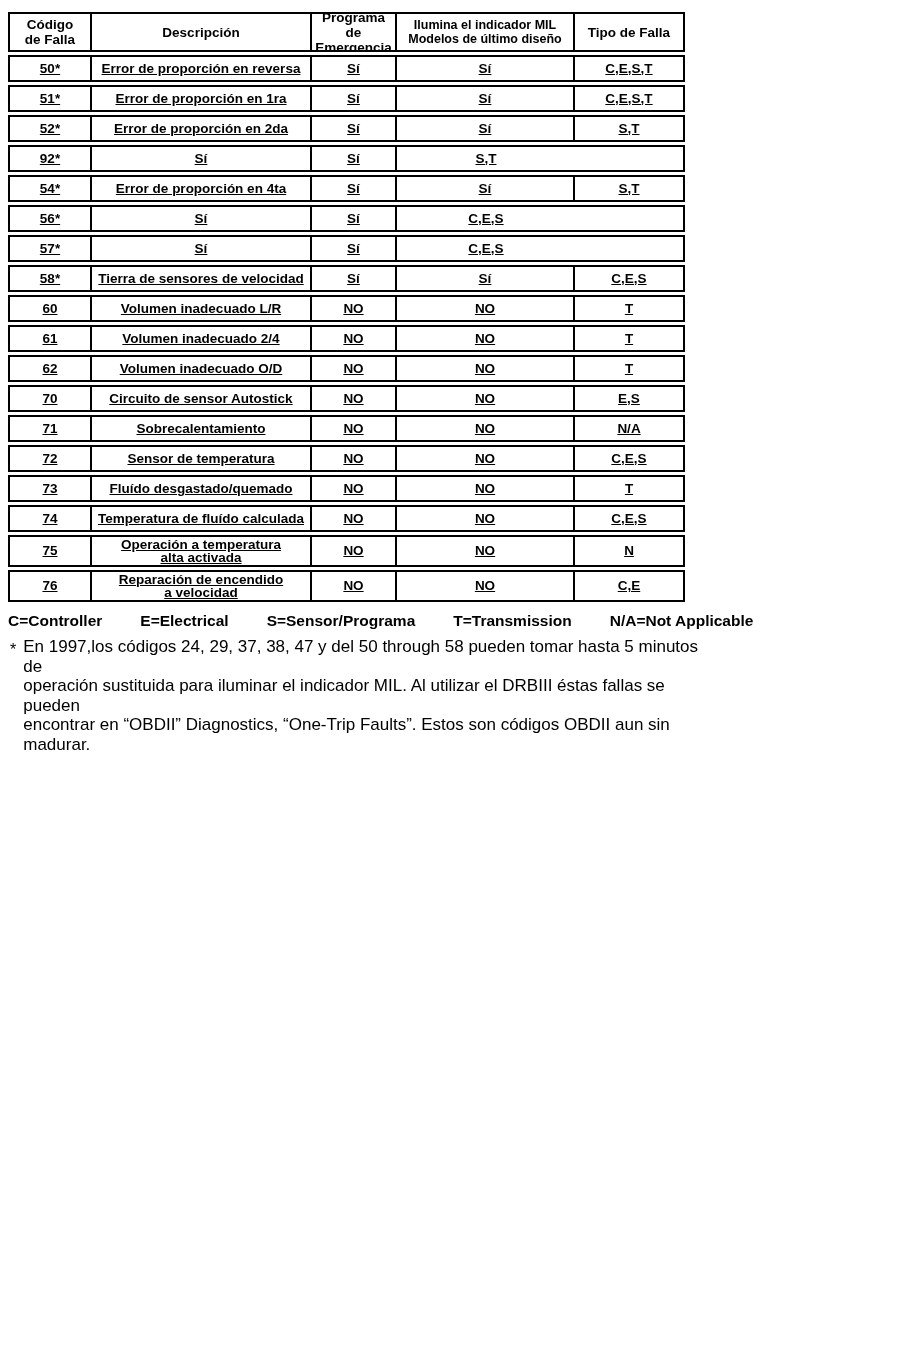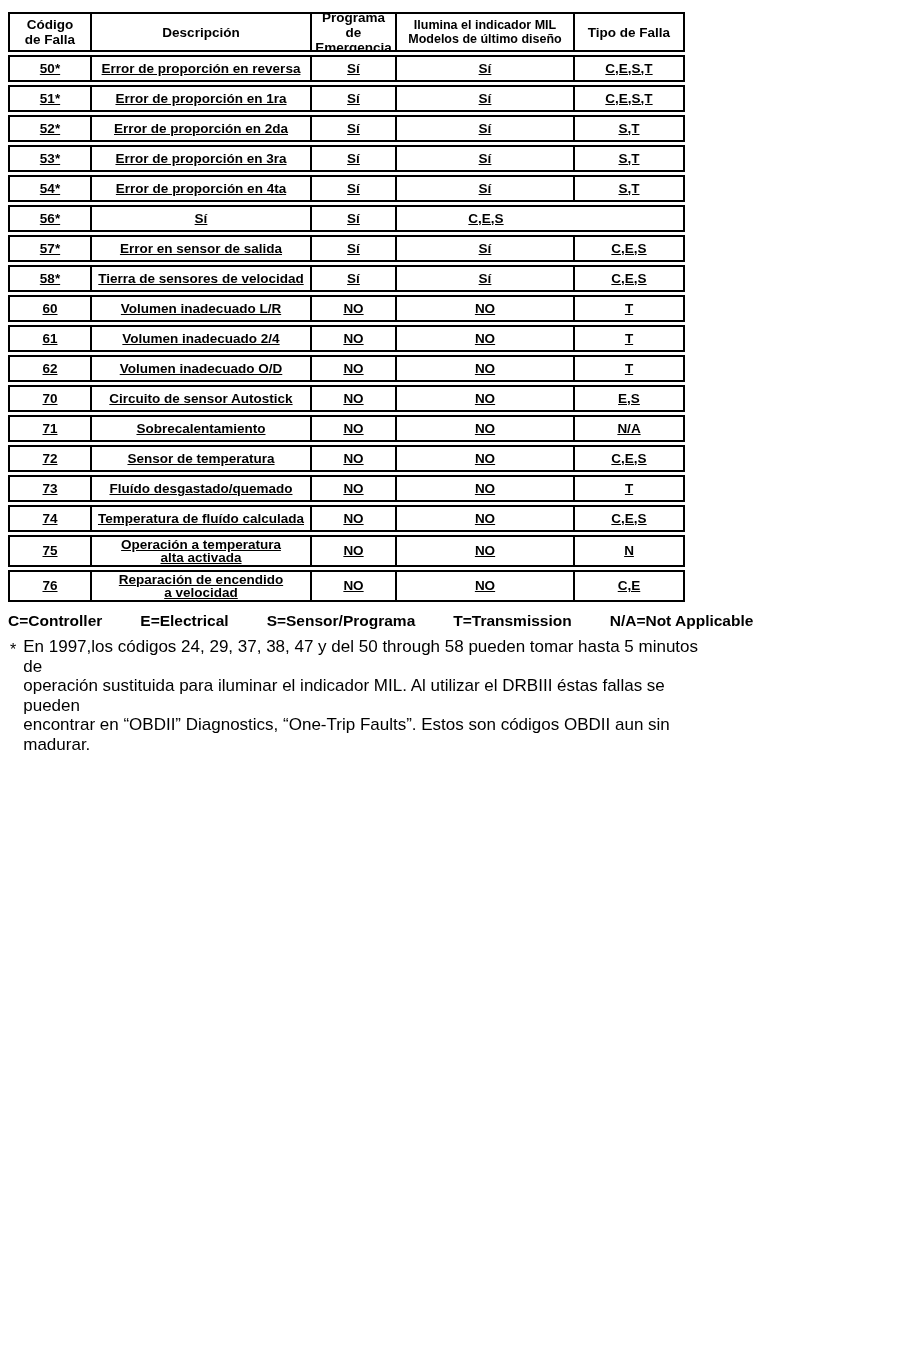--- a/index.html
+++ b/index.html
@@ -123,42 +123,40 @@
       <div class="cell col-type">C,E,S,T</div>
     </div>
         <div class="trow body-row">
       <div class="cell col-code">52*</div>
       <div class="cell col-desc">Error de proporción en 2da</div>
       <div class="cell col-emerg">Sí</div>
       <div class="cell col-mil">Sí</div>
       <div class="cell col-type">S,T</div>
     </div>
         <div class="trow body-row">
-      <div class="cell col-code">53*</div>
-      <div class="cell col-desc">Error de proporción en 3ra</div>
+      <div class="cell col-code">92*</div>
       <div class="cell col-emerg">Sí</div>
       <div class="cell col-mil">Sí</div>
       <div class="cell col-type">S,T</div>
     </div>
         <div class="trow body-row">
       <div class="cell col-code">54*</div>
       <div class="cell col-desc">Error de proporción en 4ta</div>
       <div class="cell col-emerg">Sí</div>
       <div class="cell col-mil">Sí</div>
       <div class="cell col-type">S,T</div>
     </div>
         <div class="trow body-row">
       <div class="cell col-code">56*</div>
       <div class="cell col-emerg">Sí</div>
       <div class="cell col-mil">Sí</div>
       <div class="cell col-type">C,E,S</div>
     </div>
         <div class="trow body-row">
       <div class="cell col-code">57*</div>
-      <div class="cell col-desc">Error en sensor de salida</div>
       <div class="cell col-emerg">Sí</div>
       <div class="cell col-mil">Sí</div>
       <div class="cell col-type">C,E,S</div>
     </div>
         <div class="trow body-row">
       <div class="cell col-code">58*</div>
       <div class="cell col-desc">Tierra de sensores de velocidad</div>
       <div class="cell col-emerg">Sí</div>
       <div class="cell col-mil">Sí</div>
       <div class="cell col-type">C,E,S</div>

